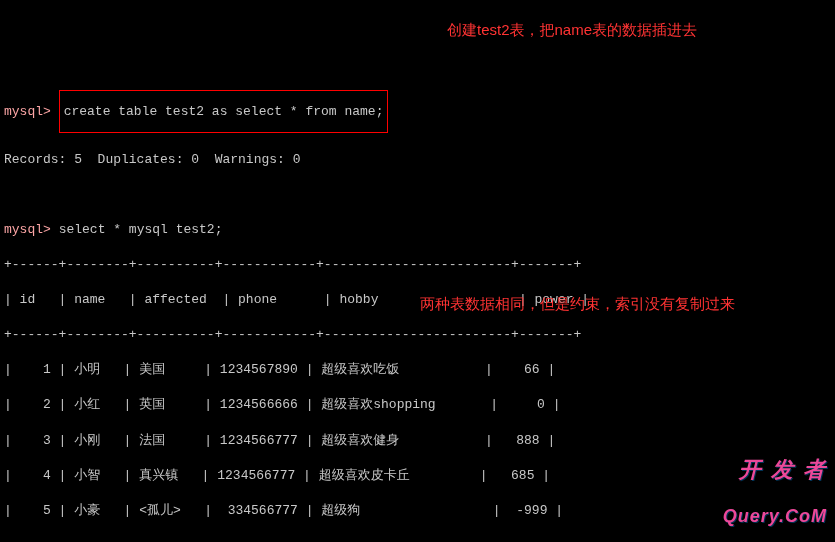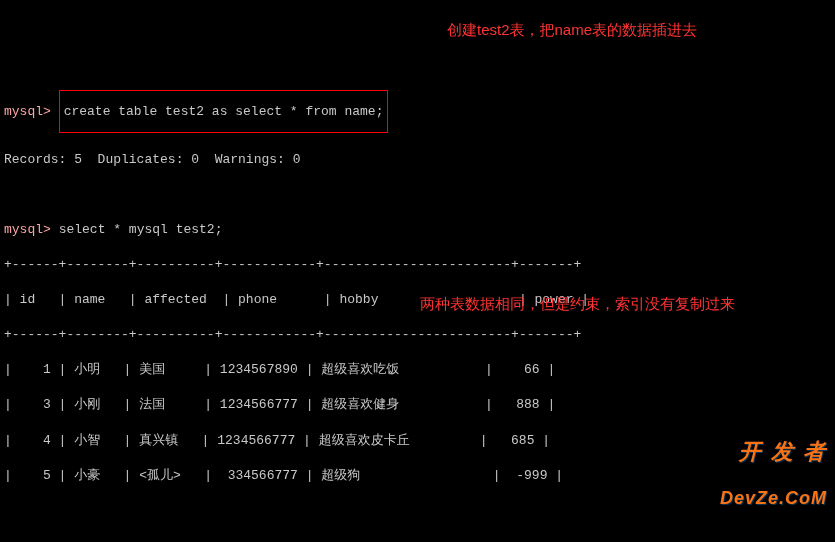--- a/index.html
+++ b/index.html
@@ -31,24 +31,24 @@
     font-family: "Microsoft YaHei", sans-serif;
     font-size: 15px;
     position: absolute;
     white-space: nowrap;
   }
   .ann1 { top: 20px; left: 435px; margin-left: 12px; }
   .ann2 { top: 294px; left: 420px; }
   .watermark {
     position: absolute;
     right: 8px;
-    bottom: 22px;
+    bottom: 4px;
     font-family: "Arial", sans-serif;
     font-weight: bold;
-    color: #f97316;
+    color: #ec4899;
     text-align: right;
     line-height: 1.0;
     font-style: italic;
     text-shadow: 1px 1px 0 #003355;
   }
   .watermark .l1 { font-size: 22px; letter-spacing: 2px; }
   .watermark .l2 { font-size: 18px; letter-spacing: 1px; }
   .tbl-header, .tbl-sep, .tbl-row { color: #c8c8c8; }
 </style>
 </head>
@@ -58,20 +58,21 @@
 
 <div class="terminal">
 <div class="prompt-line"><span class="prompt">mysql&gt;</span><span> </span><span class="red-box">create table test2 as select * from name;</span></div>
 <div>Records: 5  Duplicates: 0  Warnings: 0</div>
 <div> </div>
 <div><span class="prompt">mysql&gt;</span> <span>select * mysql test2;</span></div>
 <div class="tbl-sep">+------+--------+----------+------------+------------------------+-------+</div>
 <div class="tbl-header">| id   | name   | affected  | phone      | hobby                  | power |</div>
 <div class="tbl-sep">+------+--------+----------+------------+------------------------+-------+</div>
 <div class="tbl-row">|    1 | 小明   | 美国     | 1234567890 | 超级喜欢吃饭           |    66 |</div>
+<div class="tbl-row">|    2 | 小红   | 英国     | 1234566666 | 超级喜欢shopping       |     0 |</div>
 <div class="tbl-row">|    3 | 小刚   | 法国     | 1234566777 | 超级喜欢健身           |   888 |</div>
 <div class="tbl-row">|    4 | 小智   | 真兴镇   | 1234566777 | 超级喜欢皮卡丘         |   685 |</div>
 <div class="tbl-row">|    5 | 小豪   | &lt;孤儿&gt;   |  334566777 | 超级狗                 |  -999 |</div>
 
 
 
 
 
 
 
@@ -82,17 +83,17 @@
 
 
 
 </div>
 
 <div class="annotation-red ann1">创建test2表，把name表的数据插进去</div>
 <div class="annotation-red ann2">两种表数据相同，但是约束，索引没有复制过来</div>
 
 <div class="watermark">
   <div class="l1">开 发 者</div>
-  <div class="l2">DevZe.CoM</div>
+  <div class="l2">Query.CoM</div>
 </div>
 
 
 
 
 </body></html>

